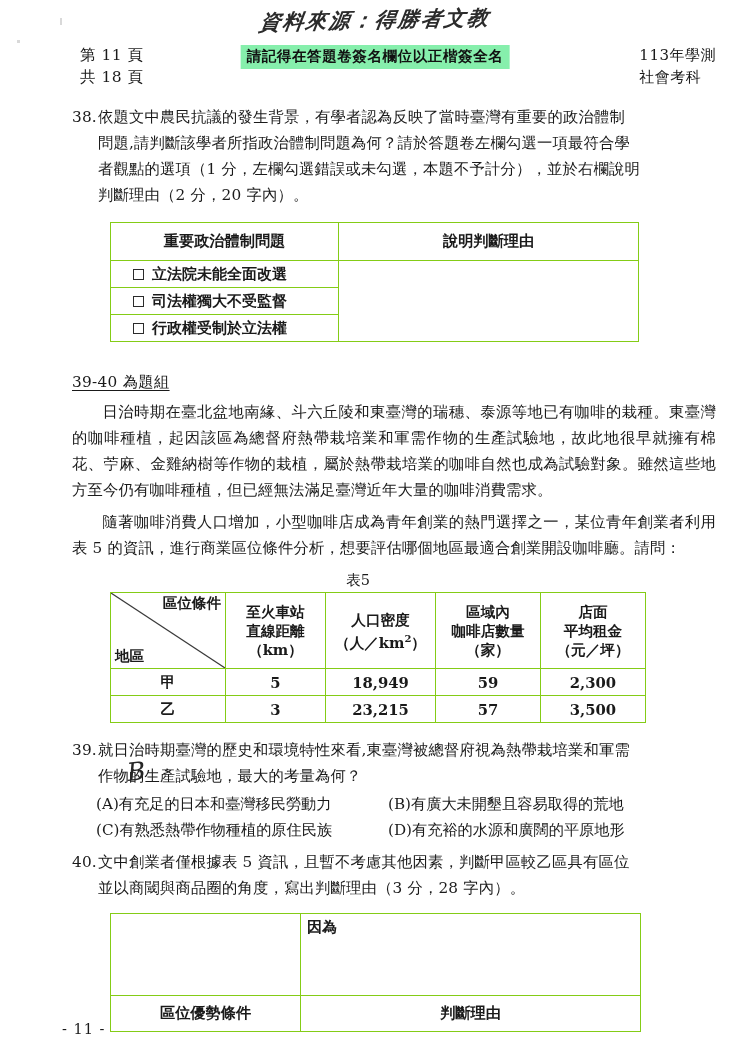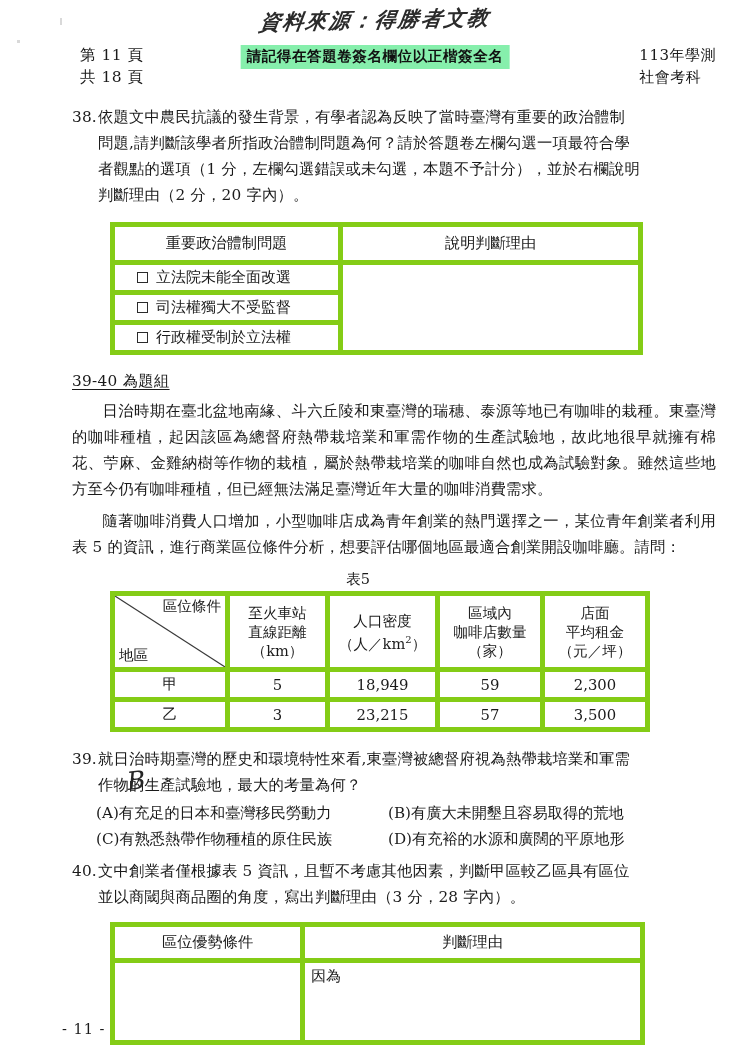--- a/index.html
+++ b/index.html
@@ -97,40 +97,40 @@
   .qtext p { margin: 0; }
 
   
   .tbl {
     border-collapse: collapse;
     table-layout: fixed;
     font-size: 15px;
     color: #1a1a1a;
   }
   .tbl td, .tbl th {
-    border: 5px solid #84cc16;
-    font-weight: normal;
+    border: 1px solid #84cc16;
+    font-weight: bold;
     padding: 3px 6px;
   }
   .t38 {
     width: 528px;
     margin: 14px 0 0 110px;
   }
   .t38 .hd { text-align: center; height: 38px; font-size: 15.2px; }
   .t38 .opt { height: 27px; font-size: 15px; padding-left: 22px; white-space: nowrap; }
   .chk {
     display: inline-block;
     width: 11px; height: 11px;
     border: 1.3px solid #2b2b2b;
     margin-right: 8px;
     vertical-align: -1px;
   }
 
   .grp-title {
-    margin: 16px 0 0 72px;
+    margin: 30px 0 0 72px;
     font-size: 15.3px;
     text-decoration: underline;
     text-underline-offset: 3px;
     display: inline-block;
     letter-spacing: 0.3px;
   }
   .para {
     margin: 6px 34px 0 72px;
     font-size: 15.3px;
     line-height: 26px;
@@ -366,28 +366,28 @@
       </div>
     </div>
 
     <table class="tbl t40">
       <colgroup>
           <col style="width:190px">
           <col style="width:340px">
         </colgroup>
       <tbody>
         <tr>
-          <td class="hd">區位優勢條件</td>
-          <td class="hd">判斷理由</td>
-        </tr>
-        <tr>
           <td class="body-cell"></td>
           <td class="body-cell">
             <span>因為</span>
           </td>
         </tr>
+        <tr>
+          <td class="hd">區位優勢條件</td>
+          <td class="hd">判斷理由</td>
+        </tr>
       </tbody>
     </table>
 
   </div>
 
   <div class="footer">- 11 -</div>
 </div>
 
 </body></html>

